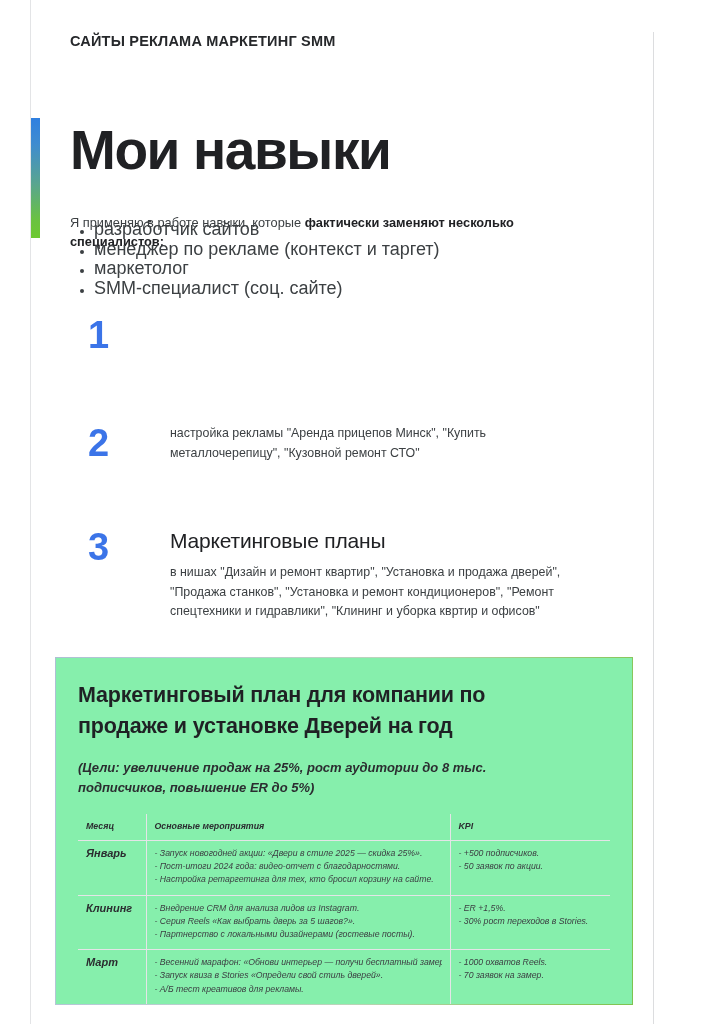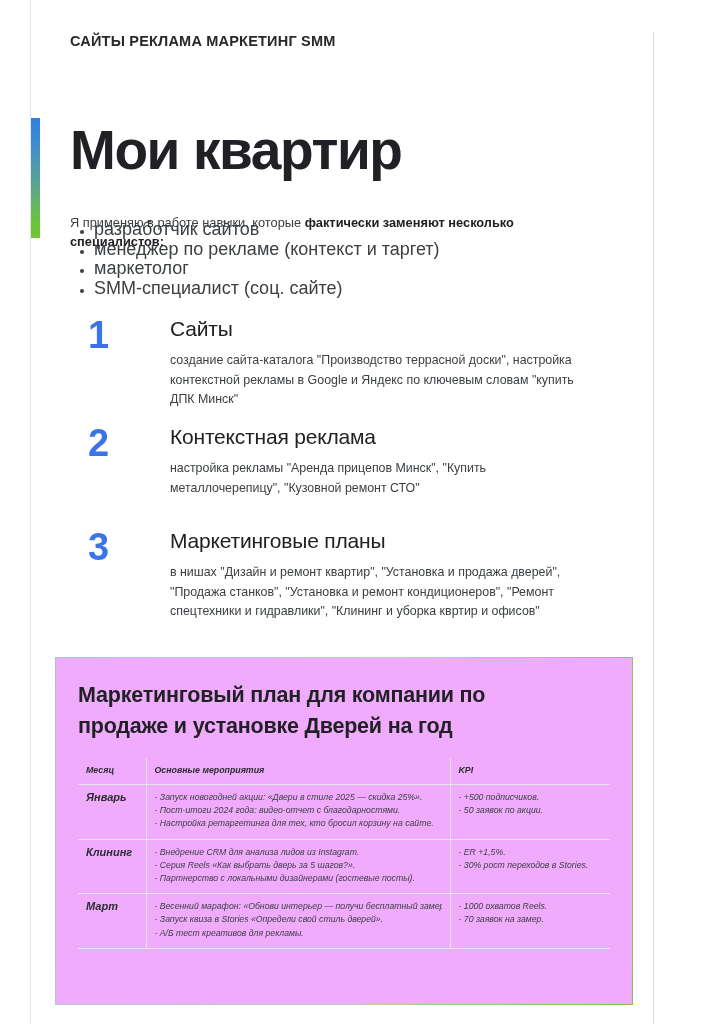--- a/index.html
+++ b/index.html
@@ -130,21 +130,21 @@
   #block-3 { top: 528px; }
 
   
   .plan-card {
     position: absolute;
     left: 55px;
     top: 657px;
     width: 578px;
     height: 348px;
     box-sizing: border-box;
-    background: #f0abfc;
+    background: #86efac;
     border: 1px solid transparent;
     border-image: linear-gradient(100deg, #aebfd4 0%, #b9cbd6 18%, #bcd4b9 55%, #8cc760 88%, #7ec24f 100%) 1;
     overflow: hidden;
   }
   .plan-inner { padding: 22px 22px 0 22px; }
   .plan-title {
     font-size: 21.5px;
     line-height: 31px;
     font-weight: 700;
     color: #1f2124;
@@ -204,58 +204,54 @@
 </style>
 </head>
 <body>
 
 <div class="rule-left"></div>
 <div class="rule-right"></div>
 
 <div class="kicker">САЙТЫ РЕКЛАМА МАРКЕТИНГ SMM</div>
 
 <div class="hero-bar"></div>
-<h1 class="hero-title">Мои квартир</h1>
+<h1 class="hero-title">Мои навыки</h1>
 
 <p class="intro"><span>Я применяю в работе навыки, которые </span><b>фактически заменяют несколько специалистов:</b></p>
 
 <ul class="skills-list">
   <li>разработчик сайтов</li>
   <li>менеджер по рекламе (контекст и таргет)</li>
   <li>маркетолог</li>
   <li>SMM-специалист (соц. сайте)</li>
 </ul>
 
 <section class="num-block" id="block-1">
   <div class="num-badge">1</div>
-  <div class="num-body">
-    <h2 class="num-head">Сайты</h2>
-    <p class="num-text">создание сайта-каталога "Производство террасной доски", настройка контекстной рекламы в Google и Яндекс по ключевым словам "купить ДПК Минск"</p>
-  </div>
 </section>
 
 <section class="num-block" id="block-2">
   <div class="num-badge">2</div>
   <div class="num-body">
-    <h2 class="num-head">Контекстная реклама</h2>
     <p class="num-text">настройка рекламы "Аренда прицепов Минск", "Купить металлочерепицу", "Кузовной ремонт СТО"</p>
   </div>
 </section>
 
 <section class="num-block" id="block-3">
   <div class="num-badge">3</div>
   <div class="num-body">
     <h2 class="num-head">Маркетинговые планы</h2>
     <p class="num-text">в нишах "Дизайн и ремонт квартир", "Установка и продажа дверей", "Продажа станков", "Установка и ремонт кондиционеров", "Ремонт спецтехники и гидравлики", "Клининг и уборка квртир и офисов"</p>
   </div>
 </section>
 
 <section class="plan-card">
   <div class="plan-inner">
     <h2 class="plan-title">Маркетинговый план для компании по продаже и установке Дверей на год</h2>
+    <p class="plan-goals">(Цели: увеличение продаж на 25%, рост аудитории до 8 тыс. подписчиков, повышение ER до 5%)</p>
 
     <table class="plan-table">
       <colgroup>
         <col class="col-month">
           <col>
           <col class="col-kpi">
       </colgroup>
       <thead>
         <tr>
           <th>Месяц</th>

